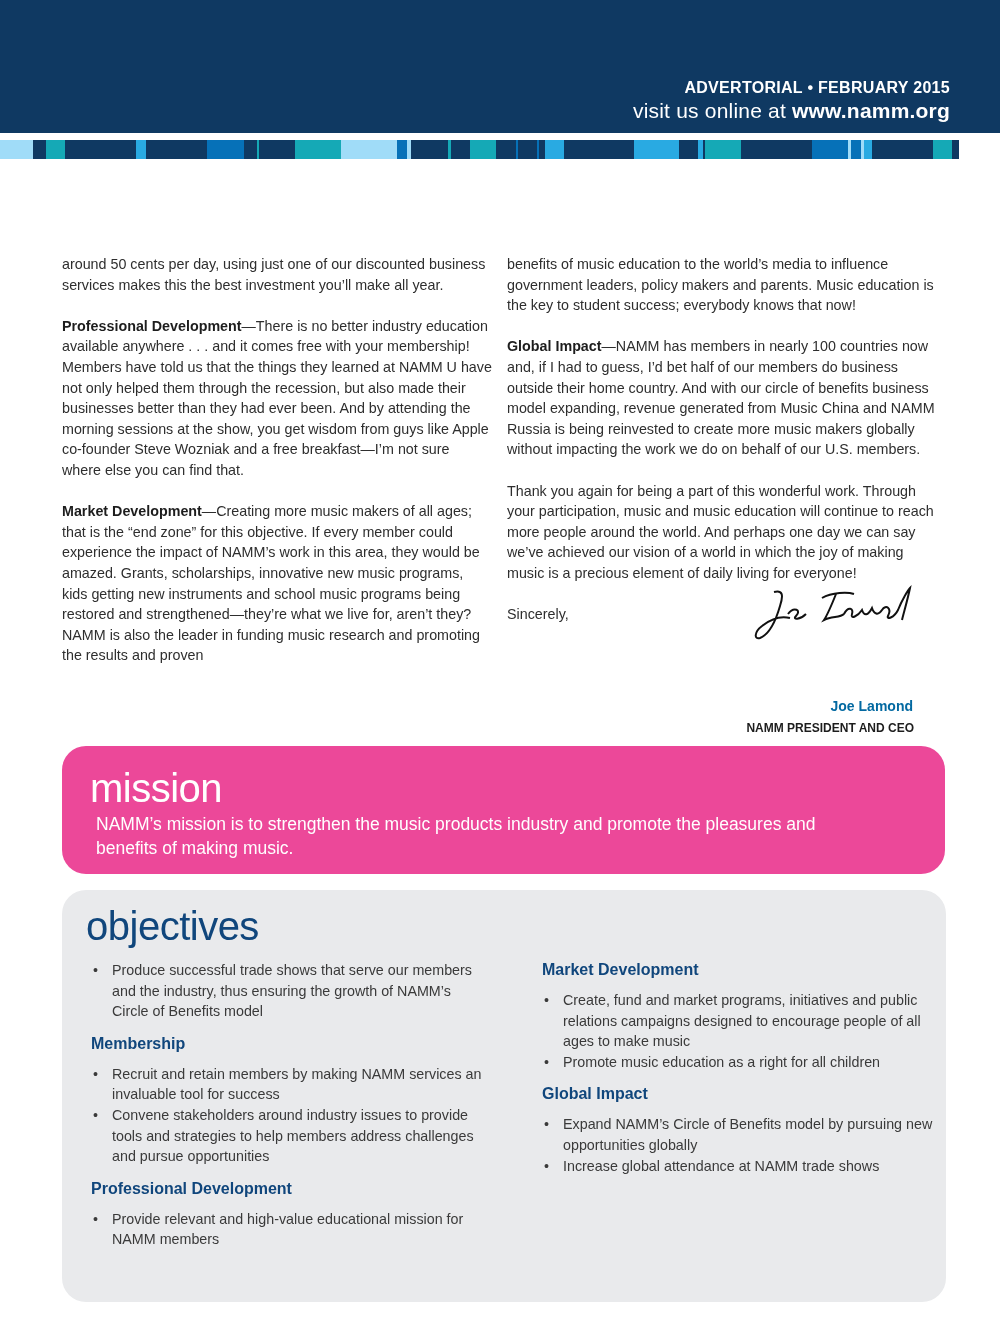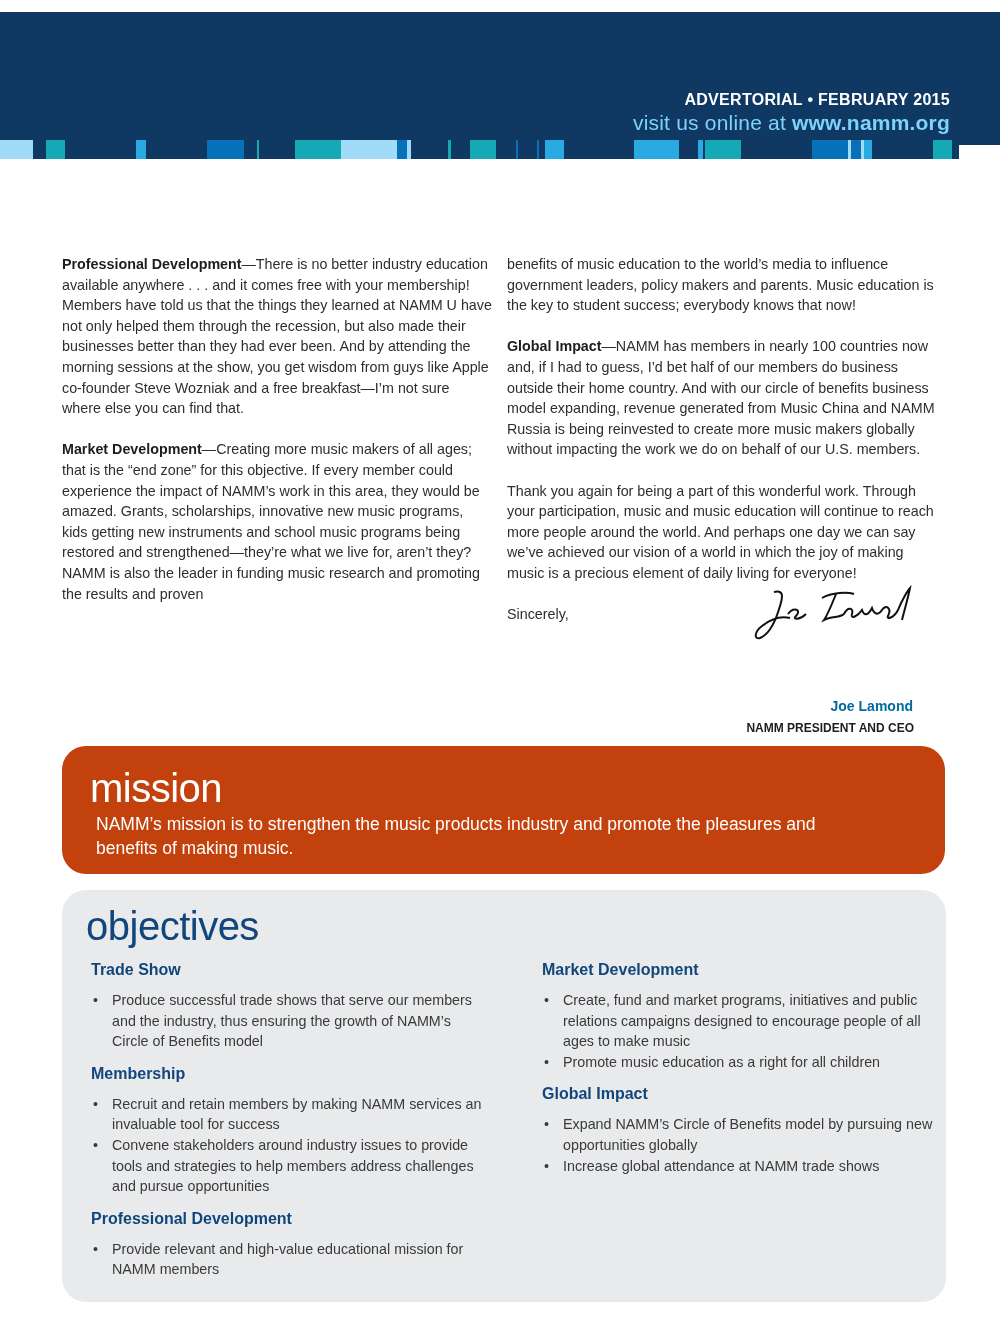--- a/index.html
+++ b/index.html
@@ -1,37 +1,37 @@
 <!DOCTYPE html>
 <html><head>
 <meta charset="utf-8">
 <style>
   html, body { margin: 0; padding: 0; }
   body { width: 1000px; height: 1319px; background: #ffffff; position: relative; overflow: hidden;
          font-family: "Liberation Sans", sans-serif; color: #2b2b2b; }
-  .header { position: absolute; left: 0; top: 0; width: 1000px; height: 133px; background: #0f3962; margin-top: 12px; }
+  .header { position: absolute; left: 0; top: 0; width: 1000px; height: 133px; background: #0f3962; }
   .header-meta { position: absolute; right: 50px; top: 79px; color: #ffffff; font-weight: bold;
                  font-size: 16px; letter-spacing: 0.3px; text-align: right; }
-  .header-visit { position: absolute; right: 50px; top: 99px; color: #7dd3fc; font-size: 21px; text-align: right; letter-spacing: 0.2px; }
+  .header-visit { position: absolute; right: 50px; top: 99px; color: #ffffff; font-size: 21px; text-align: right; letter-spacing: 0.2px; }
   .header-visit b { font-weight: bold; }
   .stripe { position: absolute; left: 0; top: 140px; width: 1000px; height: 19px; display: flex; }
   .stripe span { display: block; height: 100%; }
 
   .col { position: absolute; font-size: 14.3px; line-height: 20.6px; color: #2e2e2e; }
   .col p { margin: 0 0 20.6px 0; }
   .col b { color: #1d1d1d; }
   .left { left: 62px; top: 254px; width: 430px; }
   .right { left: 507px; top: 254px; width: 430px; }
   .sincerely-row { position: relative; height: 60px; }
   .sincerely { position: absolute; left: 0; top: 0; }
   .signature { position: absolute; left: 245px; top: -20px; width: 170px; height: 60px; }
   .sig-name { position: absolute; right: 26px; top: 443px; font-weight: bold; font-size: 14px; color: #0369a1; }
   .sig-title { position: absolute; right: 86px; top: 721px; font-weight: bold; font-size: 12px; color: #1d1d1d; }
 
-  .mission { position: absolute; left: 62px; top: 746px; width: 883px; height: 128px; background: #c2410c;
+  .mission { position: absolute; left: 62px; top: 746px; width: 883px; height: 128px; background: #ec4899;
              border-radius: 24px; color: #ffffff; }
   .mission-title { position: absolute; left: 28px; top: 20px; font-size: 40px; font-weight: normal; letter-spacing: -0.5px; }
   .mission-text { position: absolute; left: 34px; top: 66px; width: 780px; font-size: 17.5px; line-height: 24px; }
 
   .objectives { position: absolute; left: 62px; top: 890px; width: 884px; height: 412px; background: #e9eaec;
                 border-radius: 24px; }
   .obj-title { position: absolute; left: 24px; top: 14px; font-size: 40px; color: #10467c; letter-spacing: -0.5px; }
   .obj-col { position: absolute; width: 400px; }
   .obj-col.c1 { left: 29px; top: 70px; }
   .obj-col.c2 { left: 480px; top: 70px; }
@@ -86,20 +86,21 @@
     <span style="width: 3px; background: rgb(160, 220, 248);"></span>
     <span style="width: 10px; background: rgb(6, 113, 184);"></span>
     <span style="width: 3px; background: rgb(160, 220, 248);"></span>
     <span style="width: 8px; background: rgb(41, 170, 226);"></span>
     <span style="width: 61px; background: rgb(15, 57, 98);"></span>
     <span style="width: 19px; background: rgb(21, 169, 182);"></span>
     <span style="width: 7px; background: rgb(15, 57, 98);"></span>
   </div>
 
 <div class="col left" id="leftCol">
+    <p><span>around 50 cents per day, using just one of our discounted business services makes this the best investment you’ll make all year.</span></p>
     <p><b>Professional Development</b><span>—There is no better industry education available anywhere . . . and it comes free with your membership! Members have told us that the things they learned at NAMM U have not only helped them through the recession, but also made their businesses better than they had ever been. And by attending the morning sessions at the show, you get wisdom from guys like Apple co-founder Steve Wozniak and a free breakfast—I’m not sure where else you can find that.</span></p>
     <p><b>Market Development</b><span>—Creating more music makers of all ages; that is the “end zone” for this objective. If every member could experience the impact of NAMM’s work in this area, they would be amazed. Grants, scholarships, innovative new music programs, kids getting new instruments and school music programs being restored and strengthened—they’re what we live for, aren’t they? NAMM is also the leader in funding music research and promoting the results and proven</span></p>
   </div>
 
 <div class="col right" id="rightCol">
   <div id="rightParas">
       <p><span>benefits of music education to the world’s media to influence government leaders, policy makers and parents. Music education is the key to student success; everybody knows that now!</span></p>
       <p><b>Global Impact</b><span>—NAMM has members in nearly 100 countries now and, if I had to guess, I’d bet half of our members do business outside their home country. And with our circle of benefits business model expanding, revenue generated from Music China and NAMM Russia is being reinvested to create more music makers globally without impacting the work we do on behalf of our U.S. members.</span></p>
       <p><span>Thank you again for being a part of this wonderful work. Through your participation, music and music education will continue to reach more people around the world. And perhaps one day we can say we’ve achieved our vision of a world in which the joy of making music is a precious element of daily living for everyone!</span></p>
     </div>
@@ -116,21 +117,20 @@
 <div class="sig-title">NAMM PRESIDENT AND CEO</div>
 
 <div class="mission">
   <div class="mission-title">mission</div>
   <div class="mission-text">NAMM’s mission is to strengthen the music products industry and promote the pleasures and benefits of making music.</div>
 </div>
 
 <div class="objectives">
   <div class="obj-title">objectives</div>
   <div class="obj-col c1" id="objCol0">
-      <div class="obj-head">Trade Show</div>
       <ul class="obj-list">
         <li>Produce successful trade shows that serve our members and the industry, thus ensuring the growth of NAMM’s Circle of Benefits model</li>
       </ul>
       <div class="obj-head">Membership</div>
       <ul class="obj-list">
         <li>Recruit and retain members by making NAMM services an invaluable tool for success</li>
         <li>Convene stakeholders around industry issues to provide tools and strategies to help members address challenges and pursue opportunities</li>
       </ul>
       <div class="obj-head">Professional Development</div>
       <ul class="obj-list">

